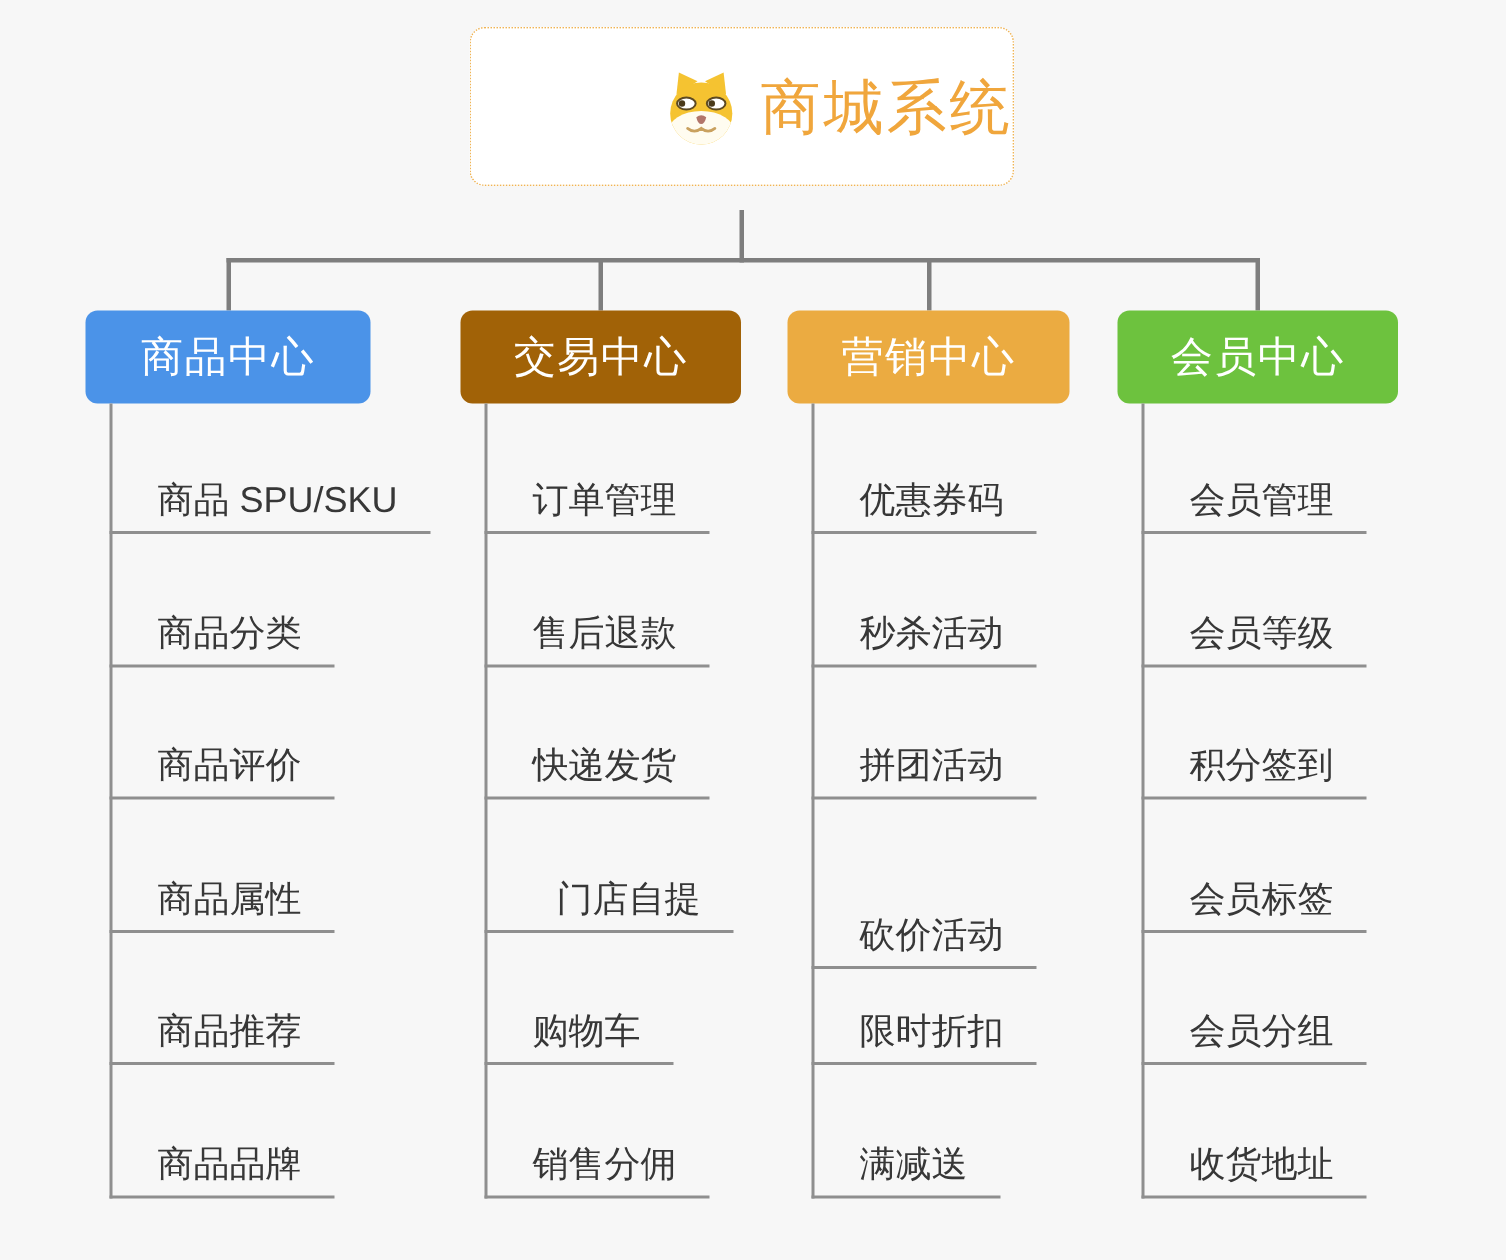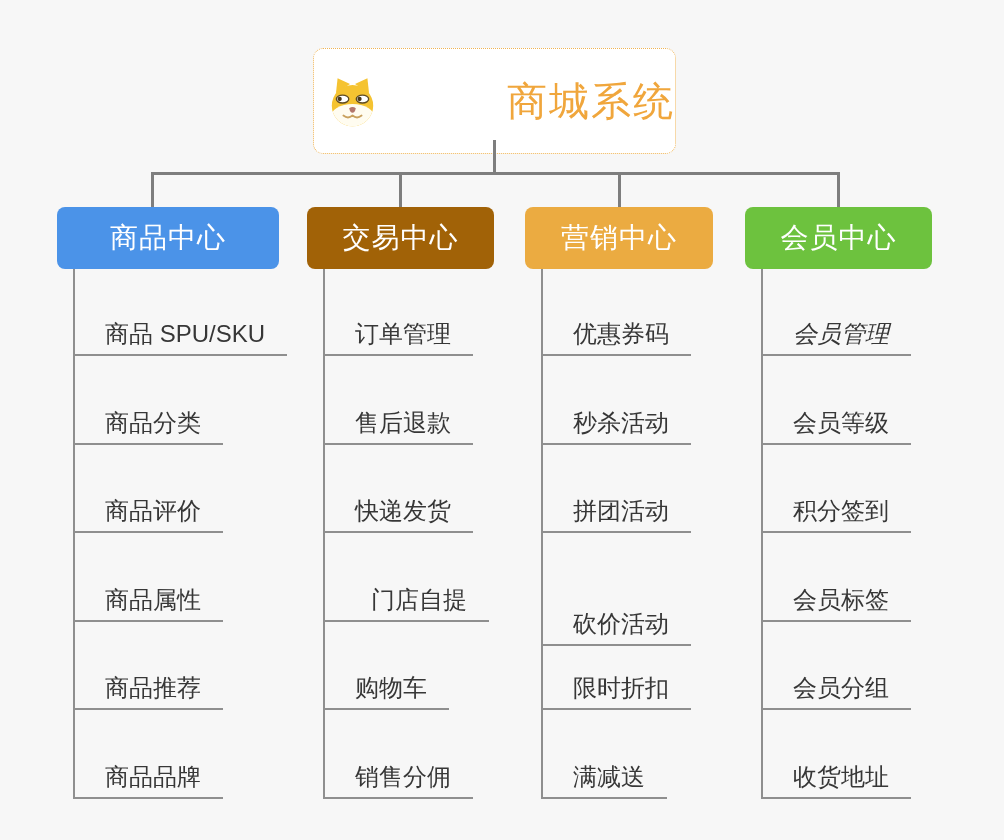--- a/index.html
+++ b/index.html
@@ -7,24 +7,24 @@
     width:1004px;height:840px;position:relative;overflow:hidden;
     background:#F7F7F7;
     font-family:"Liberation Sans","DejaVu Sans",sans-serif;
   }
   .stage{position:absolute;inset:0;}
   
   .conn{position:absolute;background:#7E7E7E;}
   .trunk{position:absolute;width:2px;background:#8F8F8F;}
   
   .root-node{
-    position:absolute;left:313px;top:48px;width:363px;height:106px;
+    position:absolute;left:313px;top:18px;width:363px;height:106px;
     box-sizing:border-box;background:#FFFFFF;
     border:1px dotted #F0B454;border-radius:10px;
-    display:flex;align-items:center;justify-content:space-between;gap:13px;padding-left:12px;
+    display:flex;align-items:center;justify-content:flex-end;gap:13px;padding-left:12px;
   }
   .root-label{font-size:40px;letter-spacing:2px;color:#F0A63C;}
   .root-icon{width:53px;height:53px;flex:0 0 auto;}
   
   .branch-header{
     position:absolute;top:207px;height:62px;border-radius:8px;
     display:flex;align-items:center;justify-content:center;
     color:#FFFFFF;font-size:28px;letter-spacing:1px;
     box-sizing:border-box;cursor:default;
   }
@@ -60,21 +60,21 @@
       <path d="M28 40 q4 -3 8 0 q-1.2 5.5 -4 5.5 q-2.8 0 -4 -5.5" fill="#B2766B"></path>
       <path d="M21 49 q5.5 4.5 11 0 q5.5 4.5 11 0" stroke="#C9A15F" stroke-width="2.2" fill="none" stroke-linecap="round"></path>
     </svg>
     <span class="root-label">商城系统</span>
   </div>
 
   <div id="generated">
       <div class="conn" style="left: 493px; top: 140px; width: 3px; height: 35px;"></div>
       <div class="conn" style="left: 150.5px; top: 172px; width: 689.5px; height: 3px;"></div>
       <div class="conn" style="left: 150.5px; top: 172px; width: 3px; height: 35px;"></div>
-      <div class="branch-header" style="left: 57px; width: 222px; background: rgb(75, 147, 232);">商品中心</div>
+      <div class="branch-header" style="left: 57px; width: 190px; background: rgb(75, 147, 232);">商品中心</div>
       <div class="trunk" style="left: 73px; top: 269px; height: 530px;"></div>
       <div class="child-topic" style="left: 73px; top: 319px;">商品 SPU/SKU</div>
       <div class="child-topic" style="left: 73px; top: 408px;">商品分类</div>
       <div class="child-topic" style="left: 73px; top: 496px;">商品评价</div>
       <div class="child-topic" style="left: 73px; top: 585px;">商品属性</div>
       <div class="child-topic" style="left: 73px; top: 673px;">商品推荐</div>
       <div class="child-topic" style="left: 73px; top: 762px;">商品品牌</div>
       <div class="conn" style="left: 399px; top: 172px; width: 3px; height: 35px;"></div>
       <div class="branch-header" style="left: 307px; width: 187px; background: #a16207;">交易中心</div>
       <div class="trunk" style="left: 323px; top: 269px; height: 530px;"></div>
@@ -89,20 +89,20 @@
       <div class="trunk" style="left: 541px; top: 269px; height: 530px;"></div>
       <div class="child-topic" style="left: 541px; top: 319px;">优惠券码</div>
       <div class="child-topic" style="left: 541px; top: 408px;">秒杀活动</div>
       <div class="child-topic" style="left: 541px; top: 496px;">拼团活动</div>
       <div class="child-topic" style="left: 541px; top: 585px; margin-top: 24px;">砍价活动</div>
       <div class="child-topic" style="left: 541px; top: 673px;">限时折扣</div>
       <div class="child-topic" style="left: 541px; top: 762px;">满减送</div>
       <div class="conn" style="left: 837px; top: 172px; width: 3px; height: 35px;"></div>
       <div class="branch-header" style="left: 745px; width: 187px; background: rgb(109, 194, 62);">会员中心</div>
       <div class="trunk" style="left: 761px; top: 269px; height: 530px;"></div>
-      <div class="child-topic" style="left: 761px; top: 319px; font-style: italic;">会员管理</div>
+      <div class="child-topic" style="left: 761px; top: 319px;">会员管理</div>
       <div class="child-topic" style="left: 761px; top: 408px;">会员等级</div>
       <div class="child-topic" style="left: 761px; top: 496px;">积分签到</div>
       <div class="child-topic" style="left: 761px; top: 585px;">会员标签</div>
       <div class="child-topic" style="left: 761px; top: 673px;">会员分组</div>
       <div class="child-topic" style="left: 761px; top: 762px;">收货地址</div>
     </div>
 </div>
 
 </body></html>

